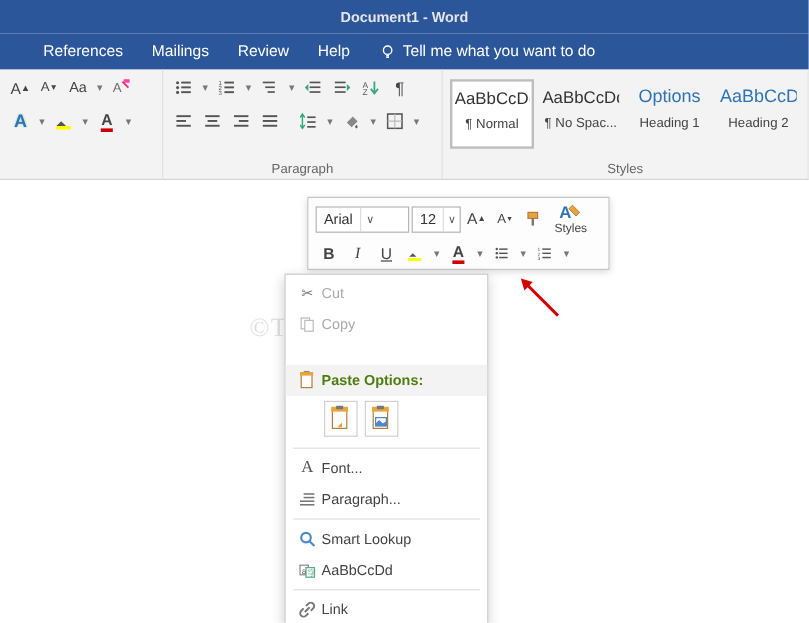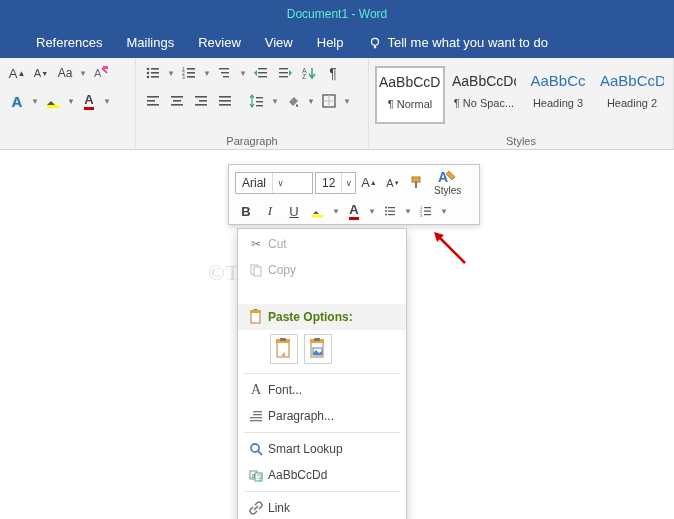--- a/index.html
+++ b/index.html
@@ -1,38 +1,38 @@
 <!DOCTYPE html>
 <html><head>
 <meta charset="utf-8">
 <style>
   * { box-sizing: border-box; font-family: "Segoe UI", Arial, sans-serif; }
   body { margin: 0; width: 674px; height: 519px; background: #fff; overflow: hidden; position: relative; }
-  .titlebar { background: #2b579a; color: #5eead4; height: 28px; text-align: center; line-height: 28px; font-size: 12px; }
+  .titlebar { background: #2b579a; color: #e5e5e5; height: 28px; text-align: center; line-height: 28px; font-size: 12px; font-weight: bold; }
   .menubar { background: #2b579a; color: #fff; height: 30px; display: flex; align-items: center; padding-left: 24px; font-size: 13px; }
   .menubar .tab { padding: 0 12px; height: 30px; line-height: 30px; cursor: pointer; }
   .tellme { display: flex; align-items: center; gap: 6px; }
   .bulb { width: 14px; height: 14px; }
   .ribbon { background: #f3f3f3; border-bottom: 1px solid #d4d4d4; height: 92px; display: flex; }
   .group { border-right: 1px solid #e1e1e1; padding: 4px 6px 2px 6px; display: flex; flex-direction: column; justify-content: space-between; }
   .group-label { text-align: center; font-size: 11px; color: #666; }
   .row { display: flex; align-items: center; gap: 2px; }
   .btn { width: 22px; height: 22px; display: inline-flex; align-items: center; justify-content: center; color: #444; cursor: pointer; }
   .dd { width: 10px; color: #777; font-size: 9px; display: inline-flex; align-items: center; justify-content: center; }
   .fontgrp { width: 140px; }
   .para { width: 240px; }
   .styles { flex: 1; }
   .style-gallery { display: flex; gap: 4px; padding: 4px 0; }
   .style-tile { width: 70px; height: 58px; border: 1px solid transparent; text-align: center; padding: 4px 2px 2px 2px; cursor: pointer; }
   .style-tile.selected { border: 2px solid #bdbdbd; background: #fff; }
   .style-sample { font-size: 14px; color: #333; height: 26px; line-height: 20px; overflow: hidden; }
   .style-sample.heading { color: #2e74b5; font-size: 15px; }
   .style-name { font-size: 11px; color: #444; white-space: nowrap; overflow: hidden; }
   .doc-area { position: absolute; left: 0; right: 0; top: 150px; bottom: 0; background: #fff; }
-  .mini-toolbar { position: absolute; left: 228px; top: 164px; background: #fdfdfd; border: 1px solid #c6c6c6; box-shadow: 0 2px 6px rgba(0,0,0,0.15); padding: 4px 6px 2px 6px; width: 252px; }
+  .mini-toolbar { position: absolute; left: 256px; top: 164px; background: #fdfdfd; border: 1px solid #c6c6c6; box-shadow: 0 2px 6px rgba(0,0,0,0.15); padding: 4px 6px 2px 6px; width: 252px; }
   .mini-row1 { display: flex; align-items: center; gap: 2px; }
   .mini-row2 { display: flex; align-items: center; gap: 2px; margin-top: 4px; }
   .combo { display: inline-flex; align-items: center; border: 1px solid #b5b5b5; background: #fff; height: 22px; }
   .combo span.val { padding: 0 6px; font-size: 12px; color: #333; }
   .combo .arrow { width: 16px; height: 20px; display: inline-flex; align-items: center; justify-content: center; border-left: 1px solid #ddd; color: #555; font-size: 9px; }
   .mini-btn { width: 22px; height: 22px; display: inline-flex; align-items: center; justify-content: center; color: #444; cursor: pointer; font-size: 13px; }
   .mini-styles { display: flex; flex-direction: column; align-items: center; font-size: 10px; color: #444; margin-left: 4px; }
   .ctx-menu { position: absolute; left: 237px; top: 228px; width: 170px; background: #fff; border: 1px solid #c9c9c9; box-shadow: 0 4px 10px rgba(0,0,0,0.2); padding: 2px 0; font-size: 12px; }
   .ctx-item { display: flex; align-items: center; height: 26px; padding: 0 10px 0 6px; color: #444; cursor: pointer; }
   .ctx-item.disabled { color: #aaa; cursor: default; }
@@ -50,21 +50,20 @@
 <body>
 
 <div class="titlebar">
   <span>Document1  -  Word</span>
 </div>
 
 <div class="menubar">
   <div class="tab">References</div>
   <div class="tab">Mailings</div>
   <div class="tab">Review</div>
-  <div class="tab">View</div>
   <div class="tab">Help</div>
   <div class="tab tellme">
     <svg class="bulb" viewBox="0 0 24 24" fill="none" stroke="#fff" stroke-width="2">
         <circle cx="12" cy="10" r="6"></circle>
         <line x1="10" y1="18" x2="14" y2="18"></line>
         <line x1="10" y1="20" x2="14" y2="20"></line>
       </svg>
     <span>Tell me what you want to do</span>
   </div>
 </div>
@@ -225,22 +224,22 @@
     <div class="style-gallery">
       <div class="style-tile selected">
         <div class="style-sample">AaBbCcDd</div>
         <div class="style-name">¶ Normal</div>
       </div>
       <div class="style-tile">
         <div class="style-sample">AaBbCcDd</div>
         <div class="style-name">¶ No Spac...</div>
       </div>
       <div class="style-tile">
-        <div class="style-sample heading">AaBbCc</div>
-        <div class="style-name">Heading 3</div>
+        <div class="style-sample heading">Options</div>
+        <div class="style-name">Heading 1</div>
       </div>
       <div class="style-tile">
         <div class="style-sample heading">AaBbCcD</div>
         <div class="style-name">Heading 2</div>
       </div>
     </div>
     <div class="group-label">Styles</div>
   </div>
 </div>
 

